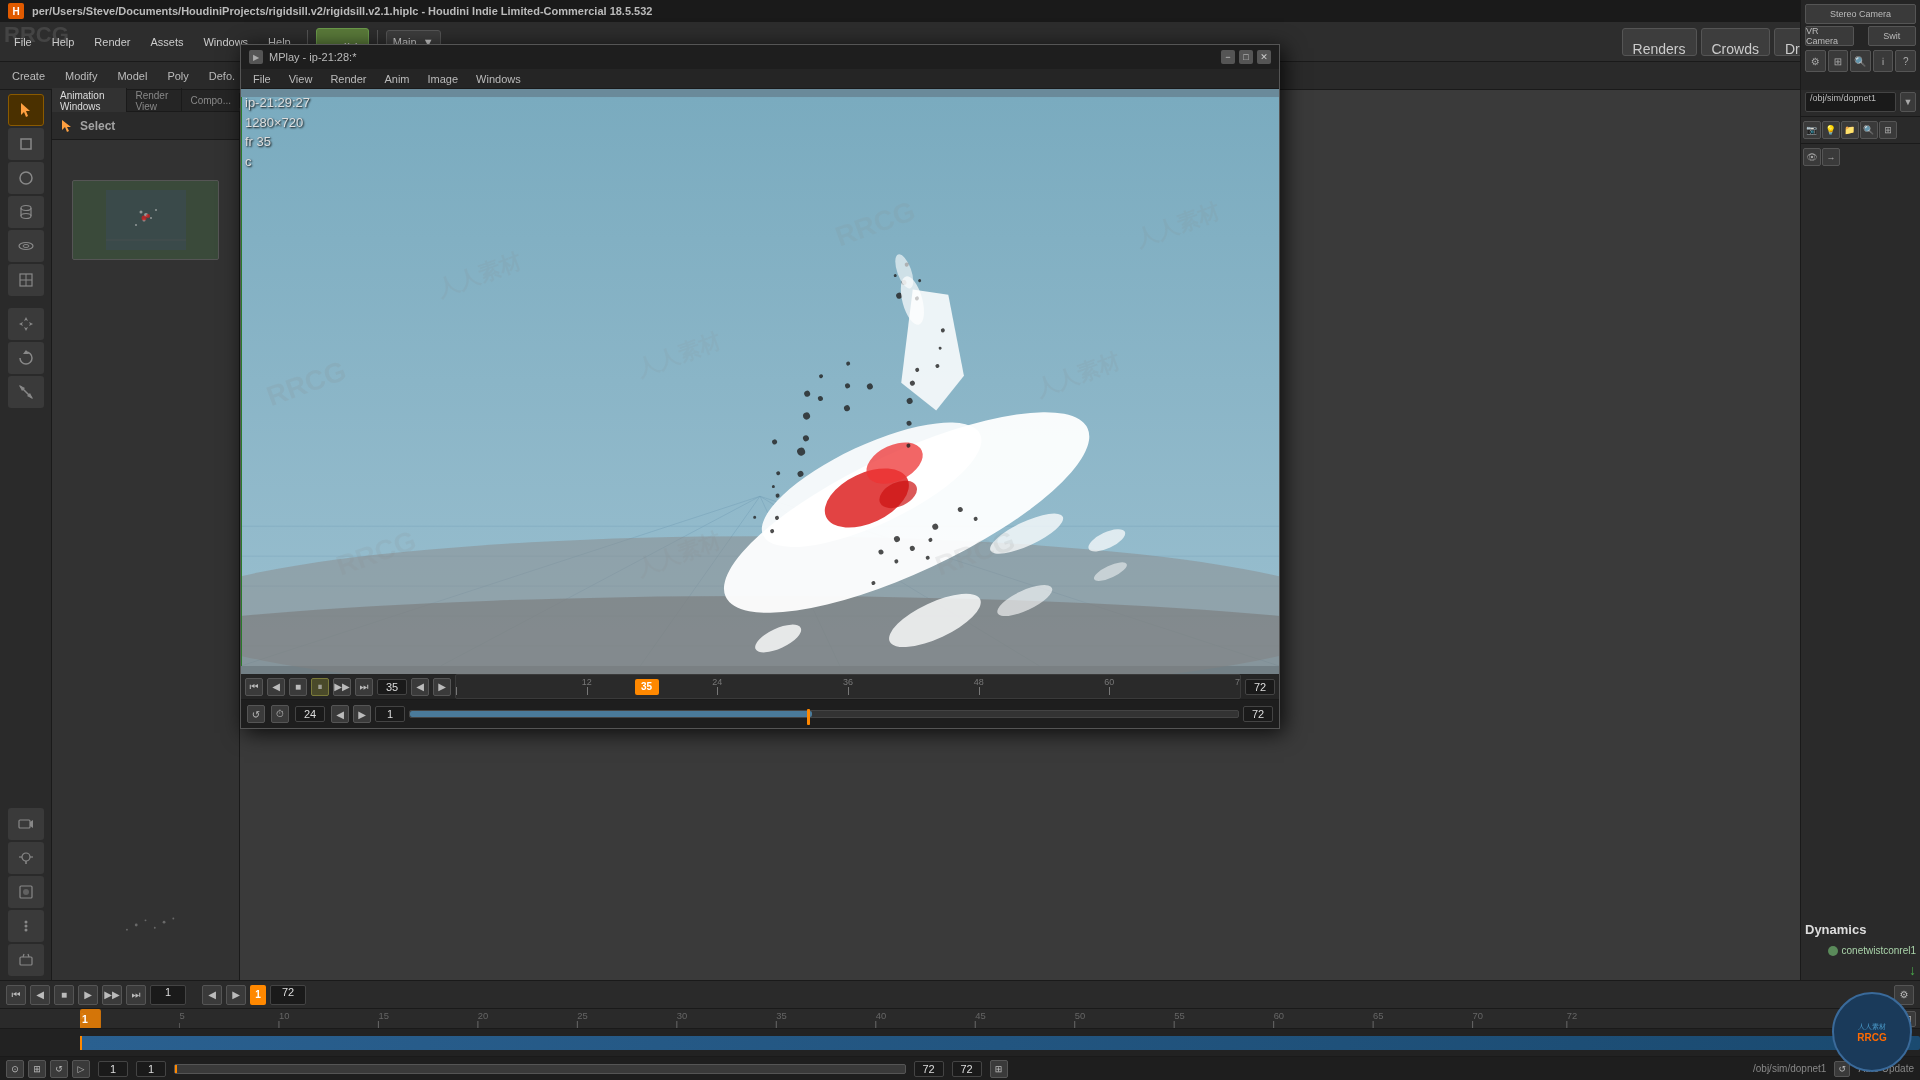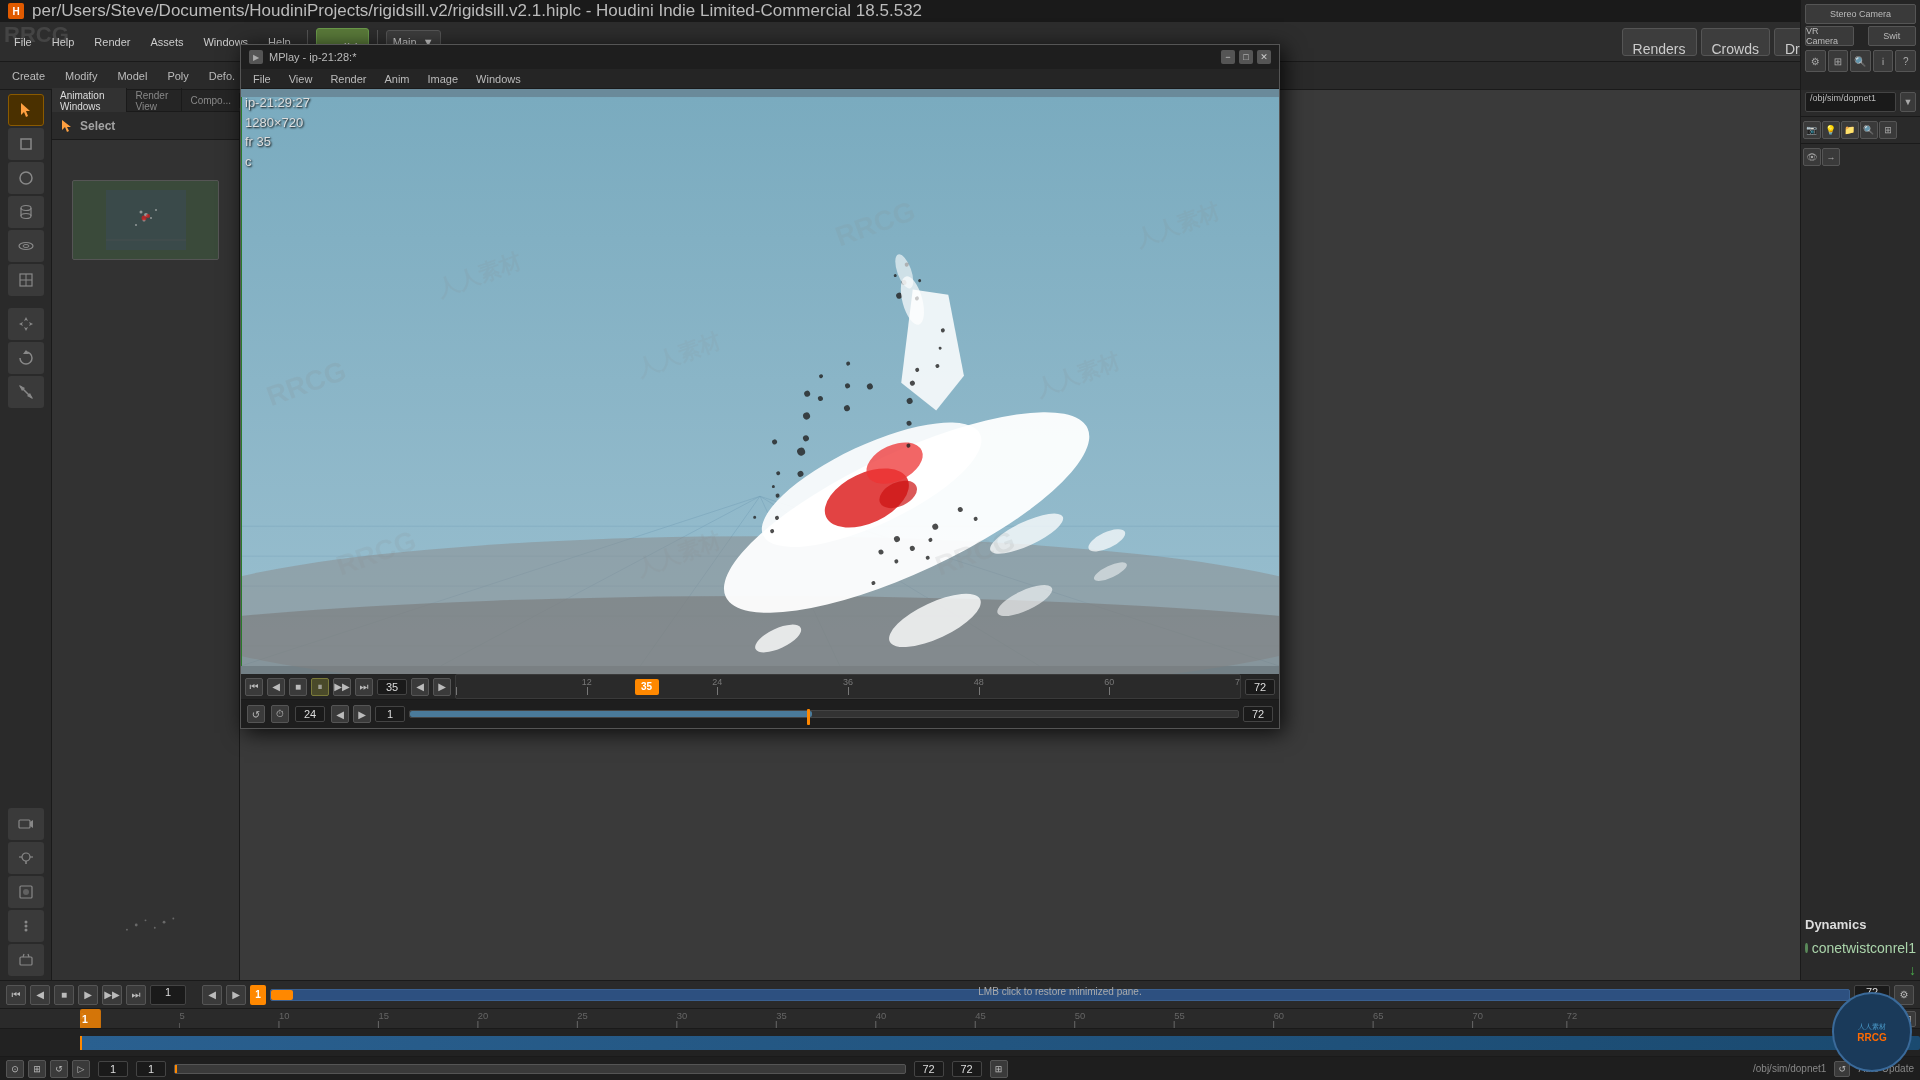--- a/index.html
+++ b/index.html
@@ -28,24 +28,25 @@
     .title-bar-icon {
       width: 16px; height: 16px;
       background: #e05a00;
       border-radius: 2px;
       font-size: 10px;
       display: flex; align-items: center; justify-content: center;
       color: white; font-weight: bold;
     }
     .title-bar-text {
       flex: 1;
-      font-size: 17px;
+      font-size: 11px;
       color: #bbb;
       white-space: nowrap;
       overflow: hidden;
+      font-weight: bold;
     }
     .title-bar-controls {
       display: flex; gap: 6px;
     }
     .title-bar-btn {
       width: 16px; height: 16px;
       background: #555;
       border-radius: 2px;
       cursor: pointer;
       display: flex; align-items: center; justify-content: center;
@@ -944,21 +945,21 @@
     <div class="prop-icon" style="width:18px; height:18px; font-size:9px;">→</div>
   </div>
   <div style="flex:1;"></div>
 
   <div style="padding:4px; ">
     <span style="font-size:13px; color:#ddd; font-weight:bold;">Dynamics</span>
   </div>
 
   <div style="padding:4px; display:flex; align-items:center; gap:4px; justify-content:flex-end;">
     <div style="width:10px; height:10px; background:#5a8a5a; border-radius:50%;"></div>
-    <span style="font-size:14px; color:#aad4aa;">conetwistconrel1</span>
+    <span style="font-size:10px; color:#aad4aa;">conetwistconrel1</span>
   </div>
 
   <div style="padding:2px 4px; text-align:right; color:#4aaa4a; font-size:14px;">↓</div>
 </div>
 
 <div class="bottom-bar">
 
   <div class="anim-toolbar">
     <div class="anim-ctrl-btn">⏮</div>
     <div class="anim-ctrl-btn">◀</div>
@@ -967,25 +968,20 @@
     <div class="anim-ctrl-btn">▶▶</div>
     <div class="anim-ctrl-btn">⏭</div>
     <div class="anim-frame-input">1</div>
     <div style="width:8px;"></div>
     <div class="anim-ctrl-btn">◀</div>
     <div class="anim-ctrl-btn">▶</div>
     <div style="flex:1; display:flex; align-items:center; gap:4px;">
 
       <div style="width:16px; height:20px; background:#ff8800; border-radius:2px; display:flex; align-items:center; justify-content:center; font-size:10px; color:#fff; font-weight:bold;">1</div>
 
-      <div style="flex:1; height:12px; background:#2d5080; border-radius:2px; position:relative; border:1px solid #3a6090;">
-        <div style="position:absolute; left:0; top:0; width:1.4%; height:100%; background:#ff8800; border-radius:2px;"></div>
-
-        <div style="position:absolute; left:0; top:-4px; width:100%; text-align:center; font-size:10px; color:#aaa; pointer-events:none; white-space:nowrap;">LMB click to restore minimized pane.</div>
-      </div>
       <div class="anim-frame-input">72</div>
     </div>
 
     <div class="anim-ctrl-btn">⚙</div>
   </div>
 
   <div class="anim-ruler-row">
 
     <div style="position:absolute; left:80px; right:60px; top:0; bottom:0; background:#2a2a2a; overflow:hidden;">
       <svg width="100%" height="20" viewBox="0 0 1700 20" preserveAspectRatio="none">

